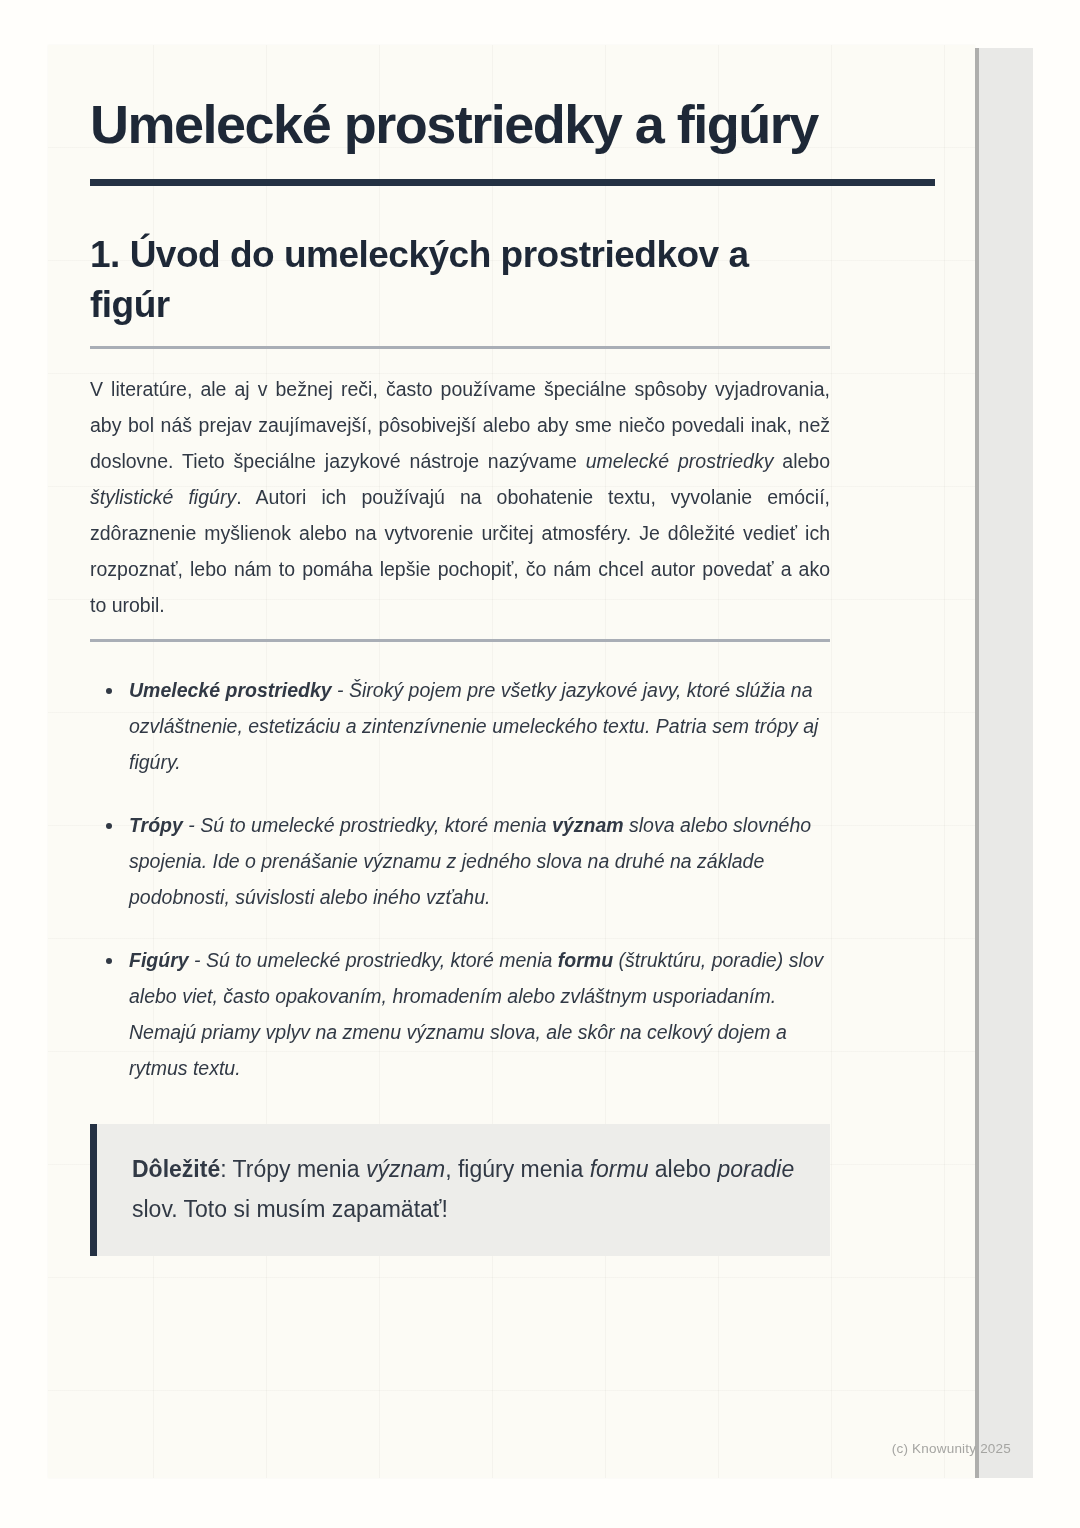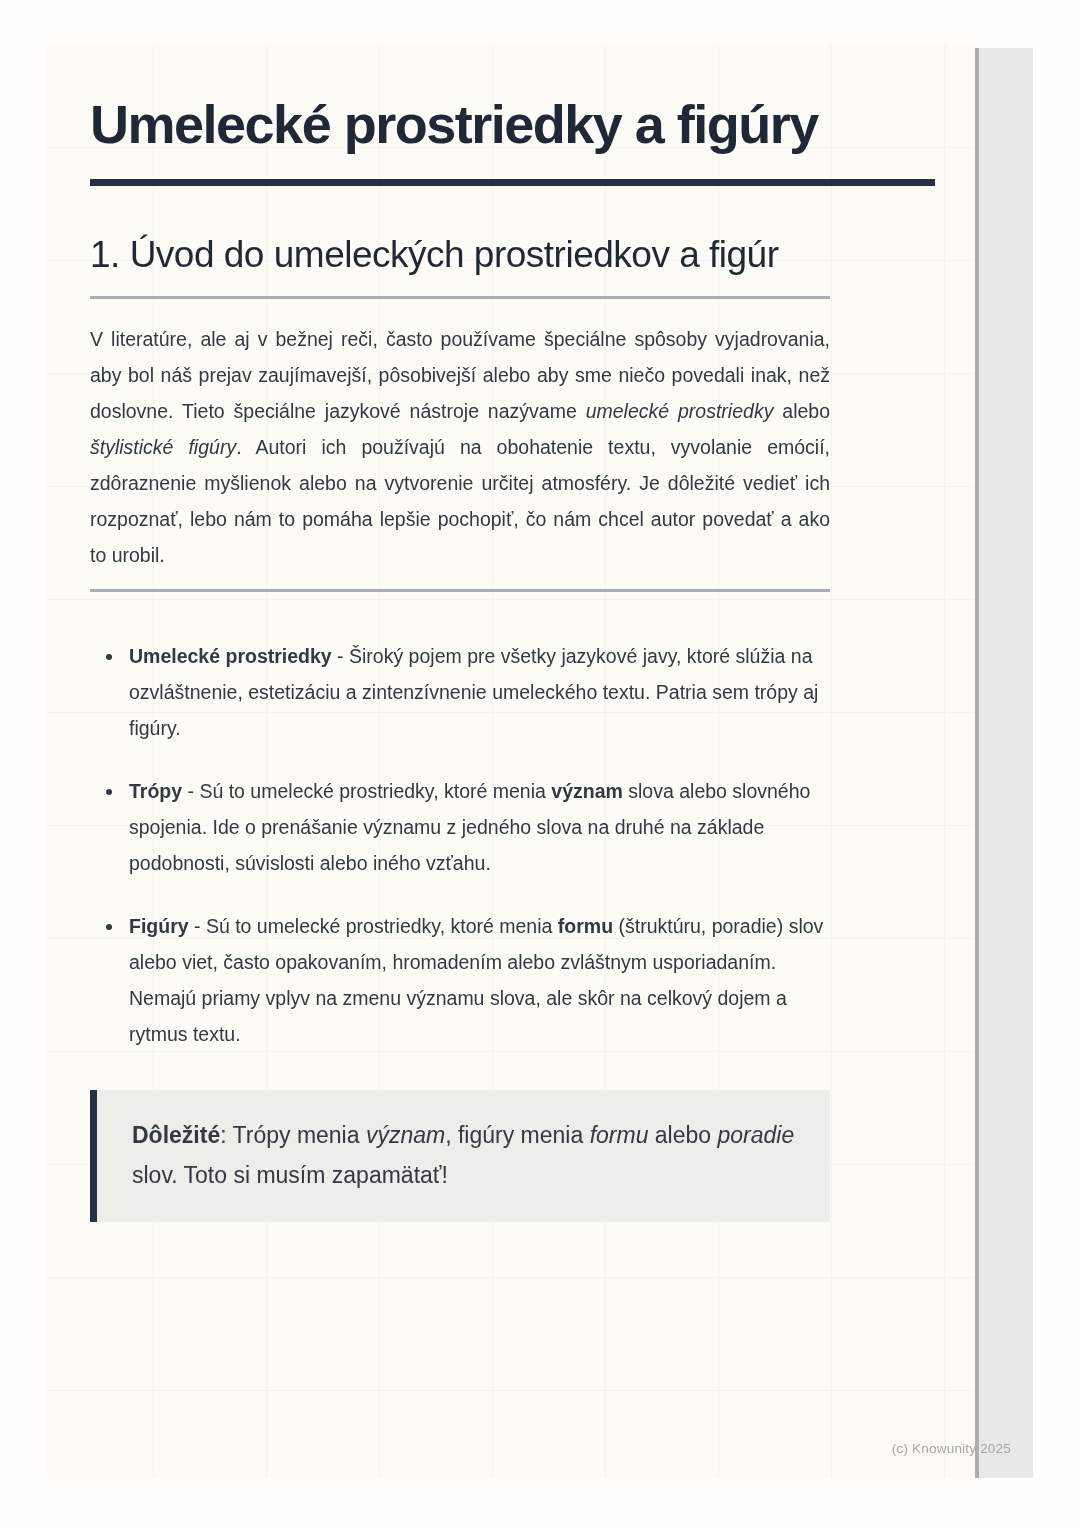--- a/index.html
+++ b/index.html
@@ -46,44 +46,45 @@
   }
   .title-rule {
     width: 845px; height: 7px;
     margin-top: 24px;
     background: #243143;
   }
   .section-heading {
     width: 745px;
     font-size: 37px;
     line-height: 50px;
-    font-weight: 400;
+    font-weight: 700;
     letter-spacing: -0.5px;
     color: #1e2837;
   }
   .h-s1 { margin-top: 44px; }
   .h-s2 { margin-top: 48px; }
   .section-rule {
     width: 740px; height: 3px;
     margin-top: 16px;
     background: #a9aeb6;
   }
   .paragraph {
     width: 740px;
     margin-top: 22px;
     font-size: 19.5px;
     line-height: 36px;
     color: #313945;
     text-align: justify;
   }
   .bullet-list {
     width: 740px;
-    margin-top: 46px;
+    margin-top: 30px;
     padding-left: 35px;
     list-style: disc outside;
+    font-style: italic;
   }
   .bullet-list li {
     font-size: 19.5px;
     line-height: 36px;
     color: #313945;
     margin-bottom: 27px;
     padding-left: 4px;
   }
   .callout {
     width: 740px;

